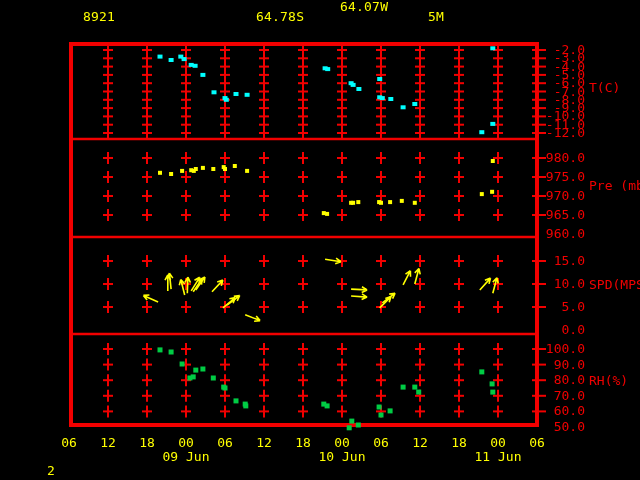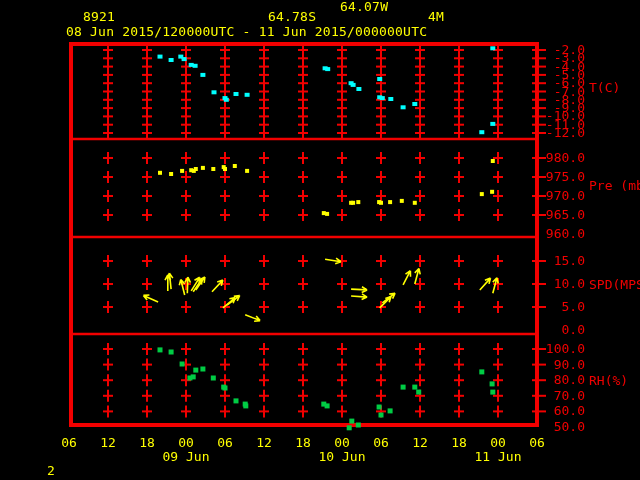--- a/index.html
+++ b/index.html
@@ -7,24 +7,23 @@
           font-family:"DejaVu Sans Mono",monospace;}
   .ytext{position:absolute;color:#ffff00;font-size:13px;line-height:13px;white-space:pre;letter-spacing:.2px;}
   svg{position:absolute;left:0;top:0;}
   svg text{font-family:"DejaVu Sans Mono",monospace;}
 </style>
 </head>
 <body>
 
 <div id="screen">
   <span class="ytext" style="left:83px;top:10px">8921</span>
-  <span class="ytext" style="left:268px;top:10px">64.78S</span>
+  <span class="ytext" style="left:256px;top:10px">64.78S</span>
   <span class="ytext" style="left:340px;top:0">64.07W</span>
-  <span class="ytext" style="left:428px;top:10px">4M</span>
-  <span class="ytext" style="left:66px;top:25px">08 Jun 2015/120000UTC - 11 Jun 2015/000000UTC</span>
+  <span class="ytext" style="left:428px;top:10px">5M</span>
   <span class="ytext" style="left:47px;top:464px">2</span>
   <svg id="plot" width="640" height="480">
       <rect x="71" y="44" width="466" height="381" fill="none" stroke="#f20000" stroke-width="4"></rect>
       <line x1="73" y1="139" x2="535" y2="139" stroke="#f20000" stroke-width="2.5"></line>
       <line x1="73" y1="237" x2="535" y2="237" stroke="#f20000" stroke-width="2.5"></line>
       <line x1="73" y1="334" x2="535" y2="334" stroke="#f20000" stroke-width="2.5"></line>
       <line x1="103" y1="50" x2="113" y2="50" stroke="#f20000" stroke-width="2"></line>
       <line x1="108" y1="44" x2="108" y2="56" stroke="#f20000" stroke-width="2"></line>
       <line x1="142" y1="50" x2="152" y2="50" stroke="#f20000" stroke-width="2"></line>
       <line x1="147" y1="44" x2="147" y2="56" stroke="#f20000" stroke-width="2"></line>

